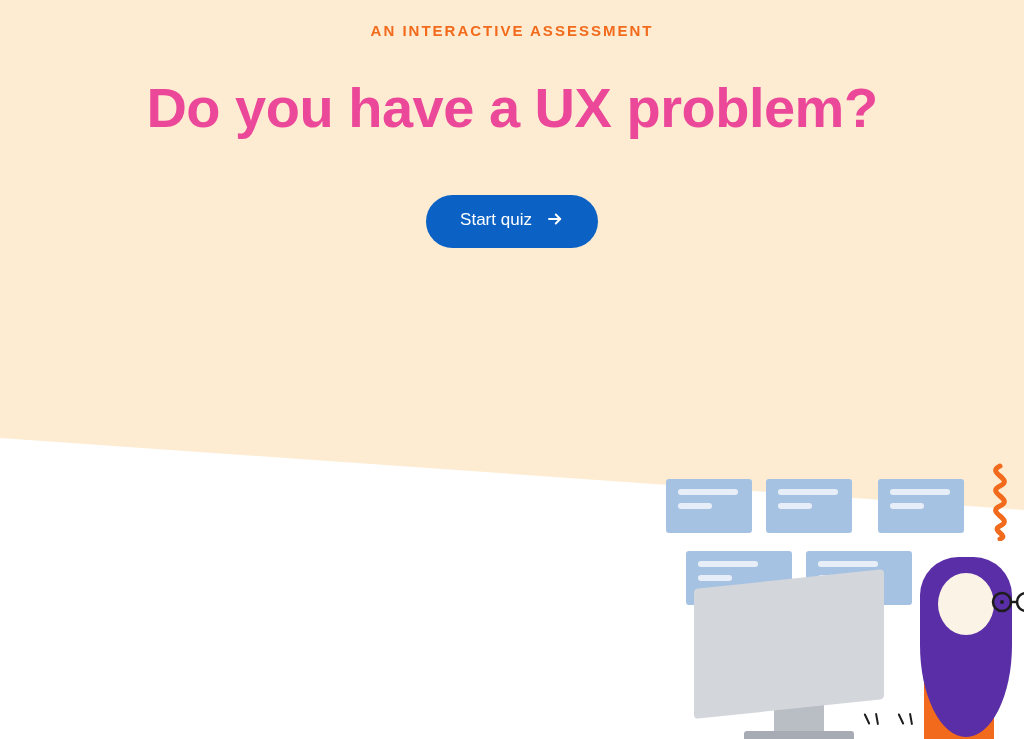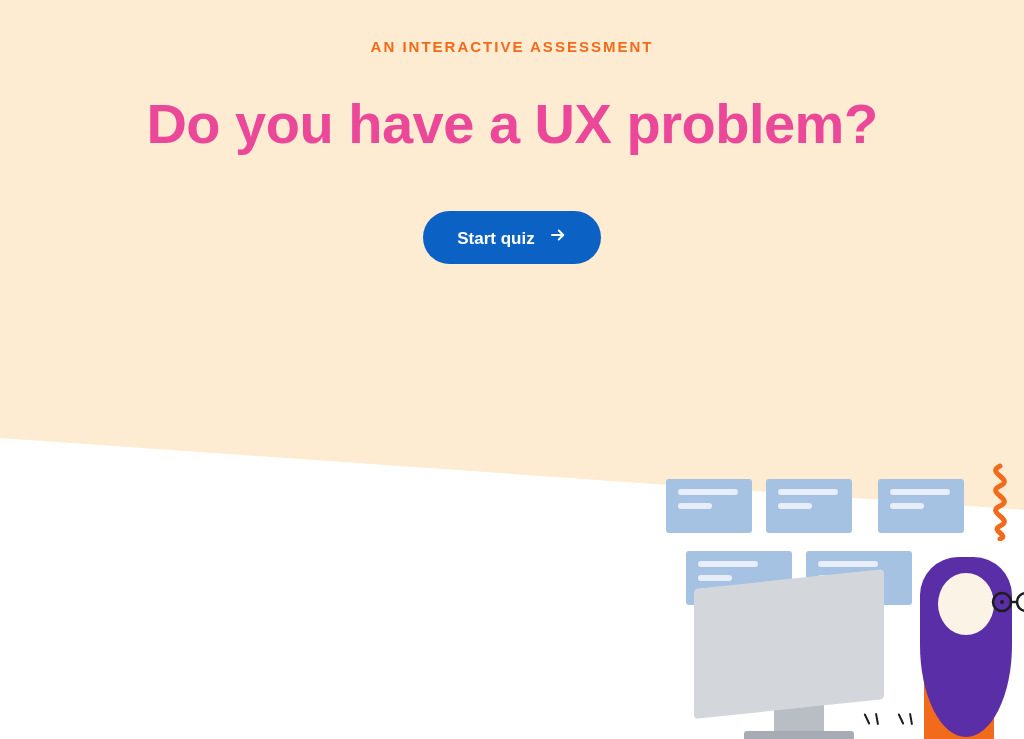--- a/index.html
+++ b/index.html
@@ -13,21 +13,21 @@
     height: 600px;
     background: #fdecd2;
     clip-path: polygon(0 0, 100% 0, 100% 85%, 0 73%);
     z-index: 0;
   }
 
   .content {
     position: relative;
     z-index: 2;
     text-align: center;
-    padding-top: 38px;
+    padding-top: 22px;
     width: 100%;
   }
 
   .eyebrow {
     color: #f26a1b;
     font-size: 15px;
     font-weight: 700;
     letter-spacing: 2px;
     text-transform: uppercase;
   }
@@ -45,29 +45,29 @@
     color: #5a5a5a;
     font-size: 20px;
     line-height: 1.45;
     max-width: 700px;
     margin: 48px auto 0;
     font-weight: 500;
   }
 
   .cta-btn {
     display: inline-flex;
-    align-items: flex-end;
+    align-items: flex-start;
     gap: 14px;
     background: #0b62c4;
     color: #fff;
     border: none;
     border-radius: 999px;
     padding: 15px 34px;
     font-size: 17px;
-    font-weight: 700;
+    font-weight: 400;
     margin-top: 52px;
     cursor: pointer;
   }
   .cta-btn svg { width: 18px; height: 18px; }
 
   
   .illus {
     position: absolute;
     right: 0;
     bottom: 0;

